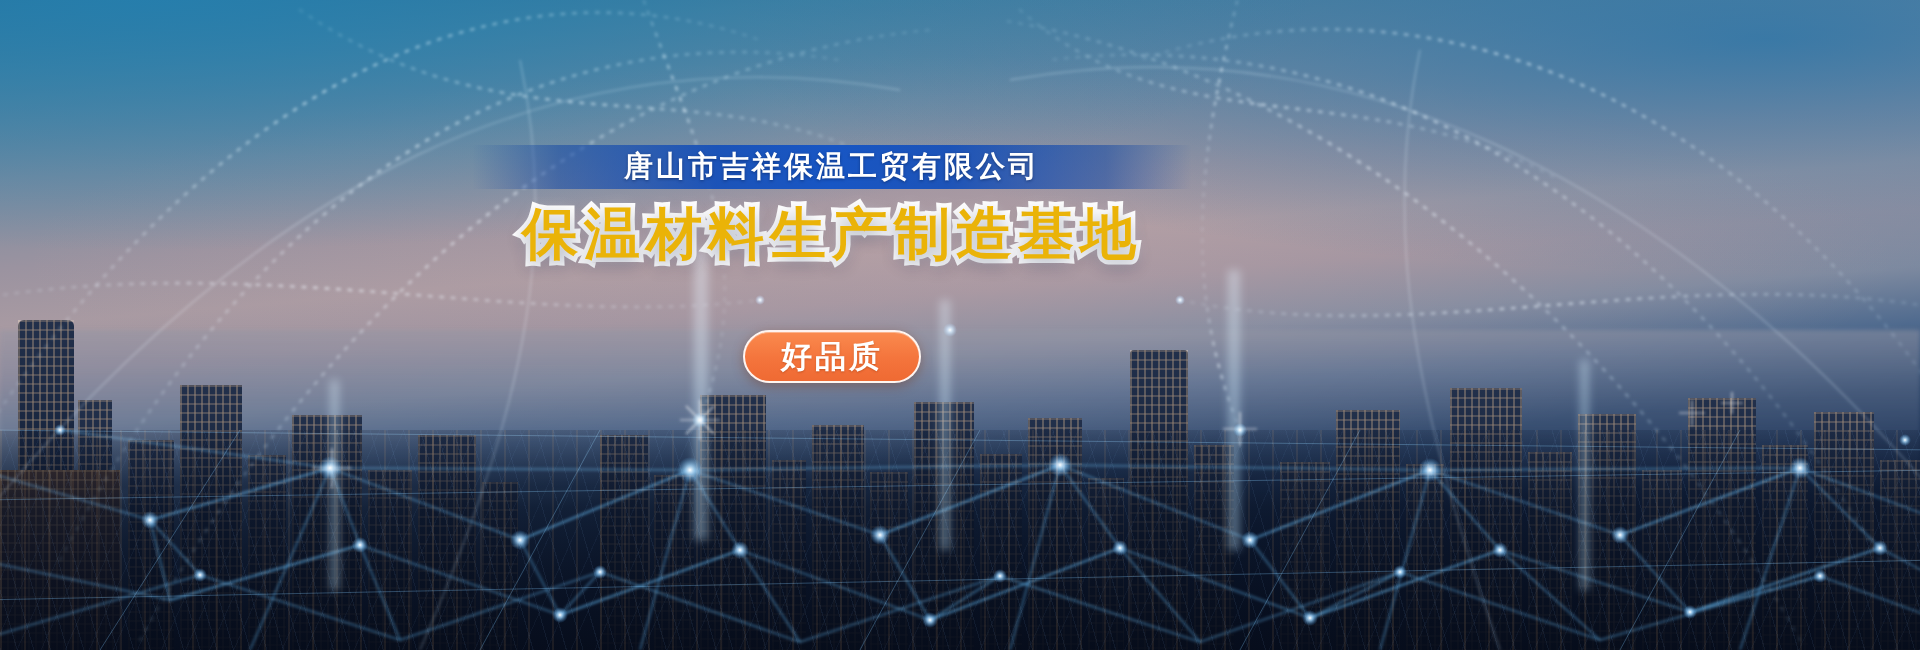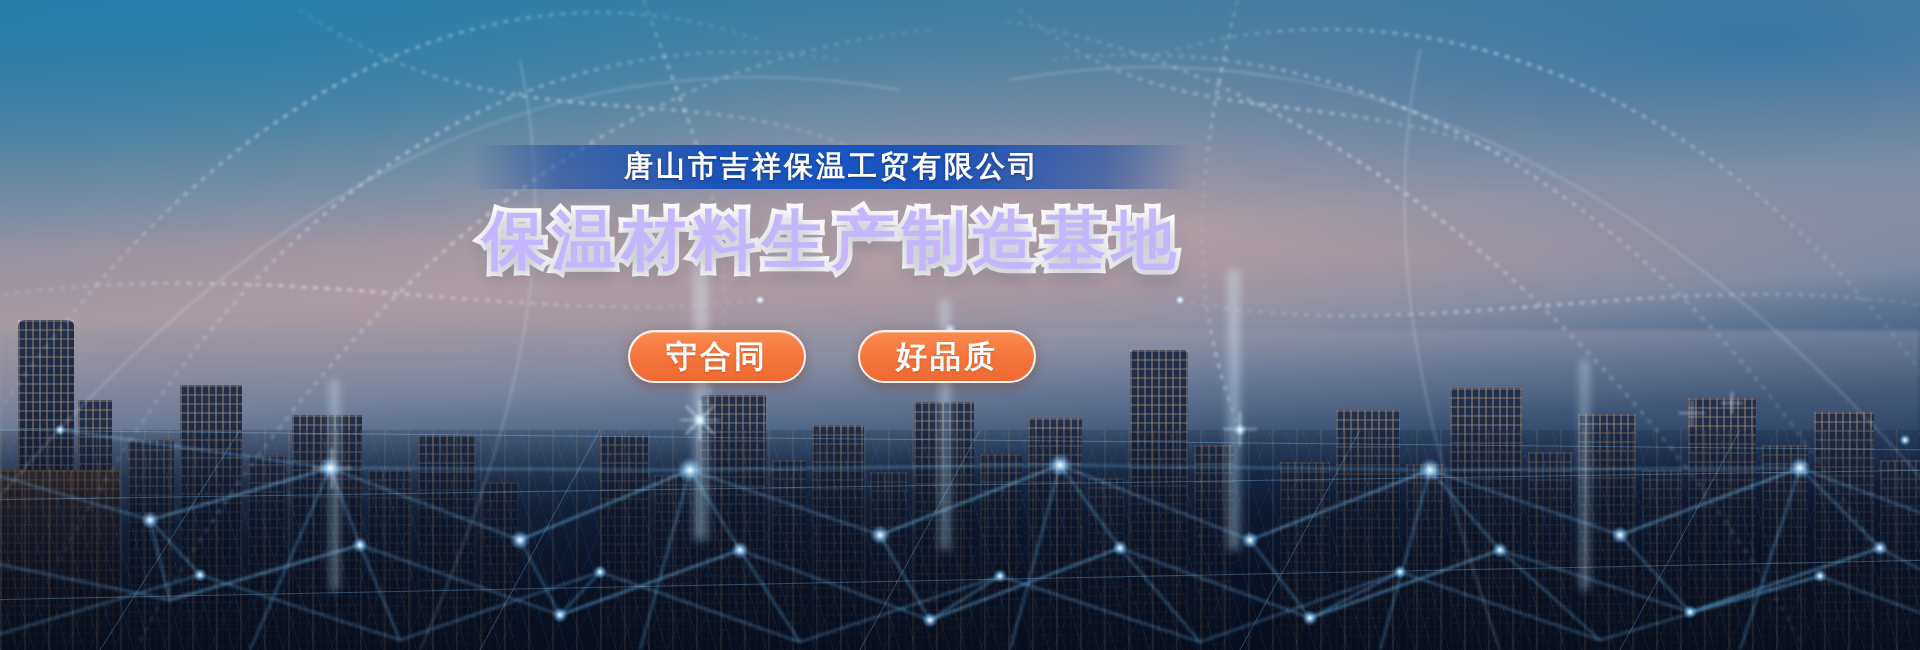--- a/index.html
+++ b/index.html
@@ -116,24 +116,24 @@
     letter-spacing:3px;
     white-space:nowrap;
     text-shadow:0 1px 3px rgba(0,20,60,.45);
   }
 
   
   .headline {
     position:absolute; left:50%; transform:translateX(-50%);
     top:180px;
     white-space:nowrap;
-    font-size:64px;
+    font-size:56px;
     font-weight:bold;
     letter-spacing:6px;
-    color:#c4b5fd;
+    color:#eab308;
     -webkit-text-stroke:9px #ffffff;
     paint-order:stroke fill;
     text-shadow:
       0 0 14px rgba(255,255,255,0.55),
       0 6px 16px rgba(0,20,60,0.45);
   }
 
   
   .pills {
     position:absolute; left:50%; transform:translateX(-50%);
@@ -327,21 +327,18 @@
   <div class="content">
 
     <div class="namebar">
       <span class="namebar-text">唐山市吉祥保温工贸有限公司</span>
     </div>
 
     <div class="headline">保温材料生产制造基地</div>
 
     <div class="pills">
       <div class="pill">
-        <span class="pill-label">守合同</span>
-      </div>
-      <div class="pill">
         <span class="pill-label">好品质</span>
       </div>
     </div>
 
   </div>
 </div>
 
 </body></html>

